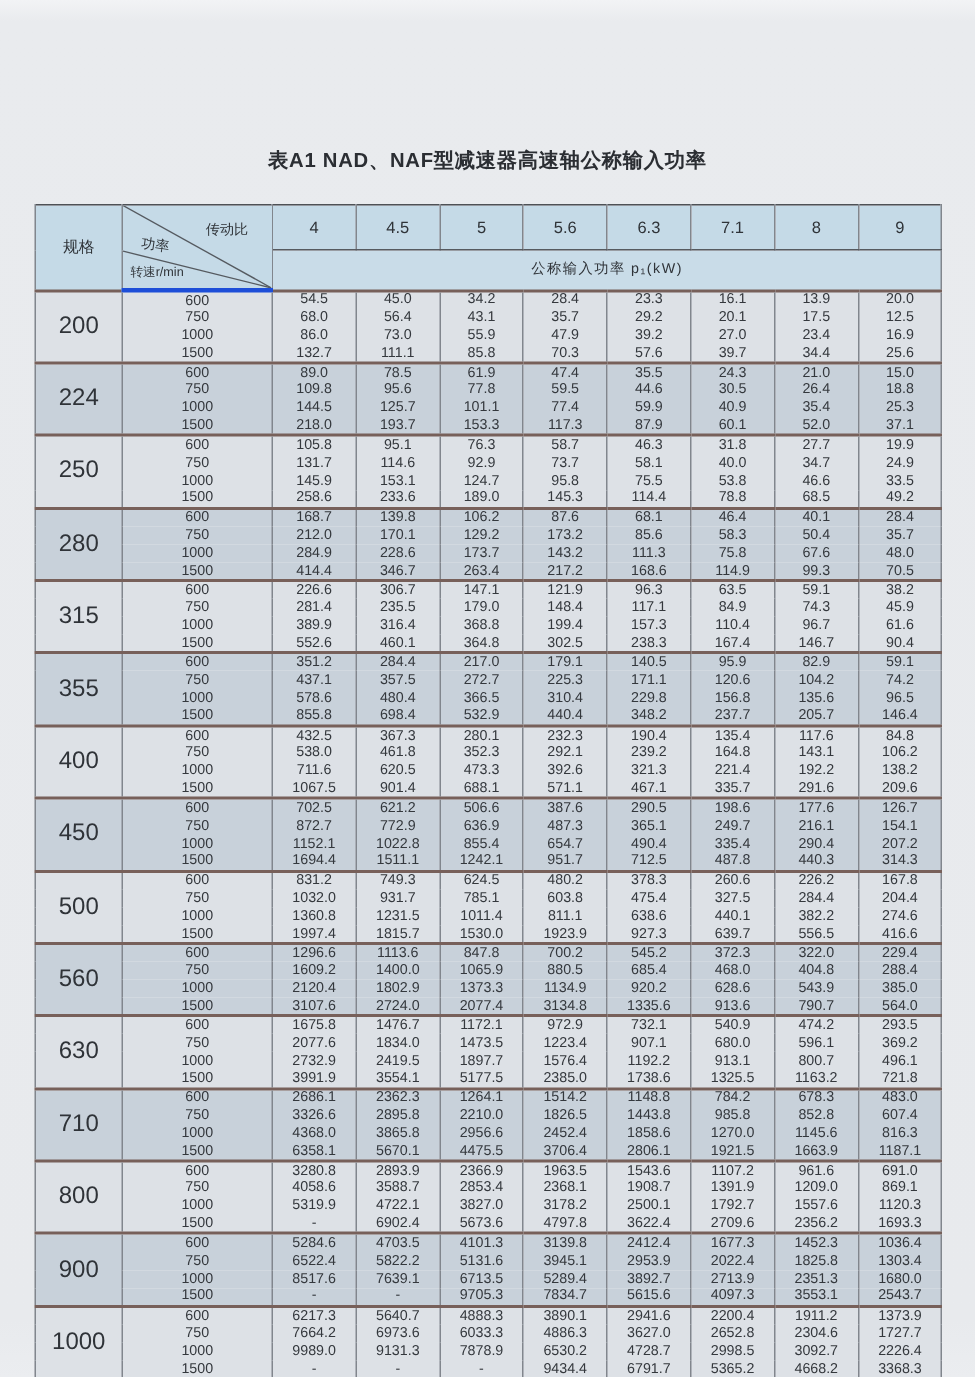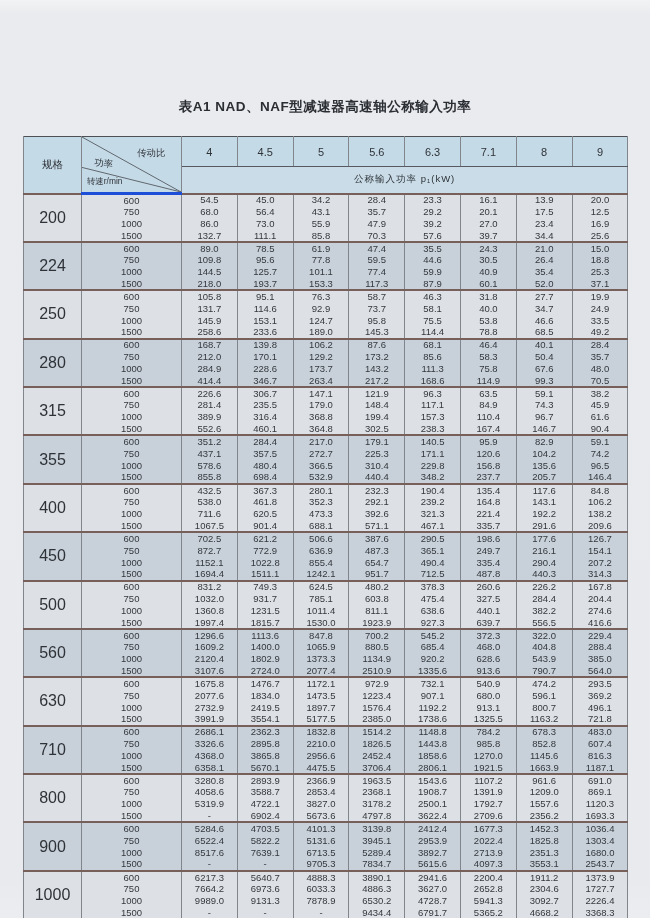--- a/index.html
+++ b/index.html
@@ -559,21 +559,21 @@
           <td class="value-cell">920.2</td>
           <td class="value-cell">628.6</td>
           <td class="value-cell">543.9</td>
           <td class="value-cell">385.0</td>
         </tr>
         <tr class="group-odd">
           <td class="rpm-cell">1500</td>
           <td class="value-cell">3107.6</td>
           <td class="value-cell">2724.0</td>
           <td class="value-cell">2077.4</td>
-          <td class="value-cell">2510.9</td>
+          <td class="value-cell">3134.8</td>
           <td class="value-cell">1335.6</td>
           <td class="value-cell">913.6</td>
           <td class="value-cell">790.7</td>
           <td class="value-cell">564.0</td>
         </tr>
         <tr class="group-even group-start">
           <td rowspan="4" class="spec-cell">630</td>
           <td class="rpm-cell">600</td>
           <td class="value-cell">1675.8</td>
           <td class="value-cell">1476.7</td>
@@ -615,21 +615,21 @@
           <td class="value-cell">1738.6</td>
           <td class="value-cell">1325.5</td>
           <td class="value-cell">1163.2</td>
           <td class="value-cell">721.8</td>
         </tr>
         <tr class="group-odd group-start">
           <td rowspan="4" class="spec-cell">710</td>
           <td class="rpm-cell">600</td>
           <td class="value-cell">2686.1</td>
           <td class="value-cell">2362.3</td>
-          <td class="value-cell">1832.8</td>
+          <td class="value-cell">1264.1</td>
           <td class="value-cell">1514.2</td>
           <td class="value-cell">1148.8</td>
           <td class="value-cell">784.2</td>
           <td class="value-cell">678.3</td>
           <td class="value-cell">483.0</td>
         </tr>
         <tr class="group-odd">
           <td class="rpm-cell">750</td>
           <td class="value-cell">3326.6</td>
           <td class="value-cell">2895.8</td>
@@ -775,21 +775,21 @@
           <td class="value-cell">2304.6</td>
           <td class="value-cell">1727.7</td>
         </tr>
         <tr class="group-even">
           <td class="rpm-cell">1000</td>
           <td class="value-cell">9989.0</td>
           <td class="value-cell">9131.3</td>
           <td class="value-cell">7878.9</td>
           <td class="value-cell">6530.2</td>
           <td class="value-cell">4728.7</td>
-          <td class="value-cell">5941.3</td>
+          <td class="value-cell">2998.5</td>
           <td class="value-cell">3092.7</td>
           <td class="value-cell">2226.4</td>
         </tr>
         <tr class="group-even">
           <td class="rpm-cell">1500</td>
           <td class="value-cell">-</td>
           <td class="value-cell">-</td>
           <td class="value-cell">-</td>
           <td class="value-cell">9434.4</td>
           <td class="value-cell">6791.7</td>

